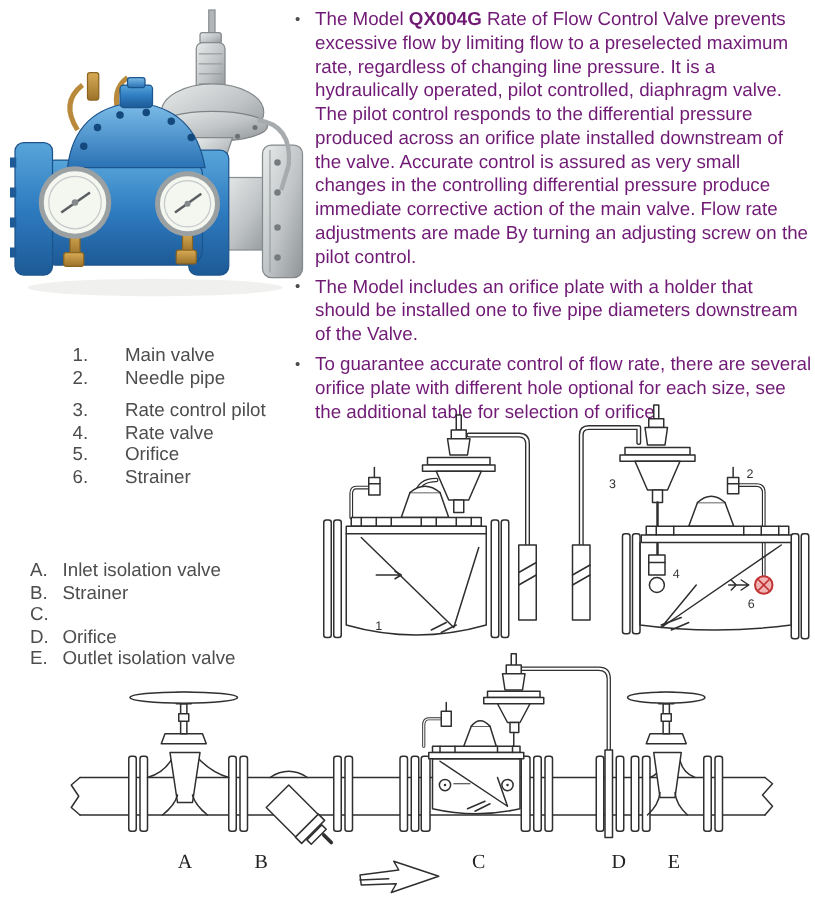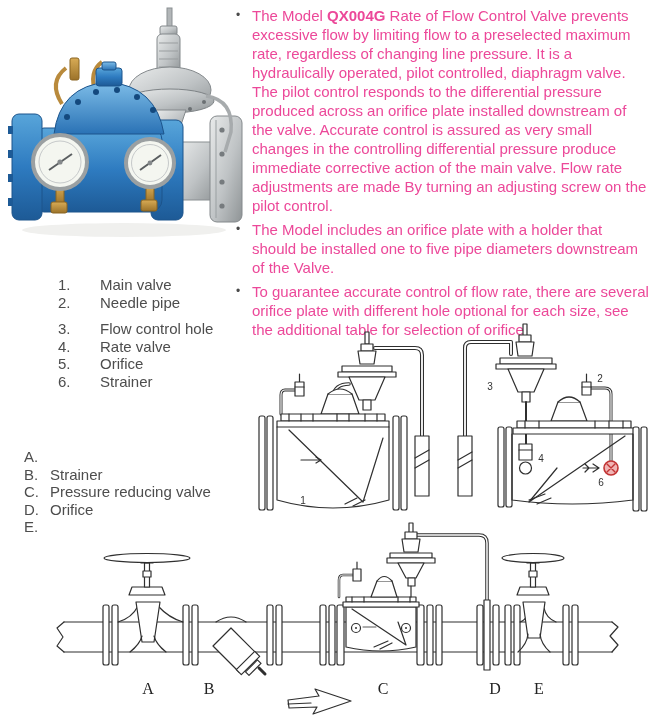--- a/index.html
+++ b/index.html
@@ -2,21 +2,21 @@
 <html><head>
 <meta charset="utf-8">
 <style>
   html,body{margin:0;padding:0;background:#fff;}
   .page{position:relative;width:652px;height:724px;background:#fff;overflow:hidden;
         font-family:"Liberation Sans",sans-serif;color:#3a3a3a;}
   .photo{position:absolute;left:4px;top:2px;width:246px;height:268px;}
   .description{position:absolute;left:236px;top:6px;width:414px;}
   .para{display:flex;margin-bottom:5px;}
   .bullet{width:16px;flex:0 0 16px;font-size:12px;color:#4a4a4a;padding-top:2px;}
-  .para p{margin:0;font-size:15px;line-height:19px;color:#ec4899;}
+  .para p{margin:0;font-size:15px;line-height:19px;color:#701a75;}
   .para b{font-weight:bold;}
   .parts-list{position:absolute;left:58px;top:276px;font-size:15px;color:#4d4d4d;}
   .parts-group{margin-bottom:9px;}
   .parts-row{display:flex;height:17.5px;line-height:17.5px;}
   .parts-row .num{width:42px;}
   .install-list{position:absolute;left:24px;top:448px;font-size:15px;color:#4d4d4d;}
   .install-row{display:flex;height:17.5px;line-height:17.5px;}
   .install-row .letter{width:26px;}
   .diagram-left{position:absolute;left:245px;top:318px;}
   .diagram-right{position:absolute;left:445px;top:316px;}
@@ -150,55 +150,56 @@
         <span>Main valve</span>
       </div>
       <div class="parts-row">
         <span class="num">2.</span>
         <span>Needle pipe</span>
       </div>
     </div>
     <div class="parts-group">
       <div class="parts-row">
         <span class="num">3.</span>
-        <span>Flow control hole</span>
+        <span>Rate control pilot</span>
       </div>
       <div class="parts-row">
         <span class="num">4.</span>
         <span>Rate valve</span>
       </div>
       <div class="parts-row">
         <span class="num">5.</span>
         <span>Orifice</span>
       </div>
       <div class="parts-row">
         <span class="num">6.</span>
         <span>Strainer</span>
       </div>
     </div>
   </div>
 
   <div class="install-list">
     <div class="install-row">
       <span class="letter">A.</span>
+      <span>Inlet isolation valve</span>
     </div>
     <div class="install-row">
       <span class="letter">B.</span>
       <span>Strainer</span>
     </div>
     <div class="install-row">
       <span class="letter">C.</span>
-      <span>Pressure reducing valve</span>
     </div>
     <div class="install-row">
       <span class="letter">D.</span>
       <span>Orifice</span>
     </div>
     <div class="install-row">
       <span class="letter">E.</span>
+      <span>Outlet isolation valve</span>
     </div>
   </div>
 
   <div class="diagram-left">
     <svg width="200" height="228" viewBox="0 0 200 228" stroke="#2f2f2f" fill="none" stroke-width="1.2" stroke-linejoin="round" stroke-linecap="round">
 
       <g>
         <path d="M130,30 L170,30 Q177,30 177,37 L177,122" stroke-width="4"></path>
         <path d="M130,30 L170,30 Q177,30 177,37 L177,122" stroke="#fff" stroke-width="1.8"></path>
       </g>

